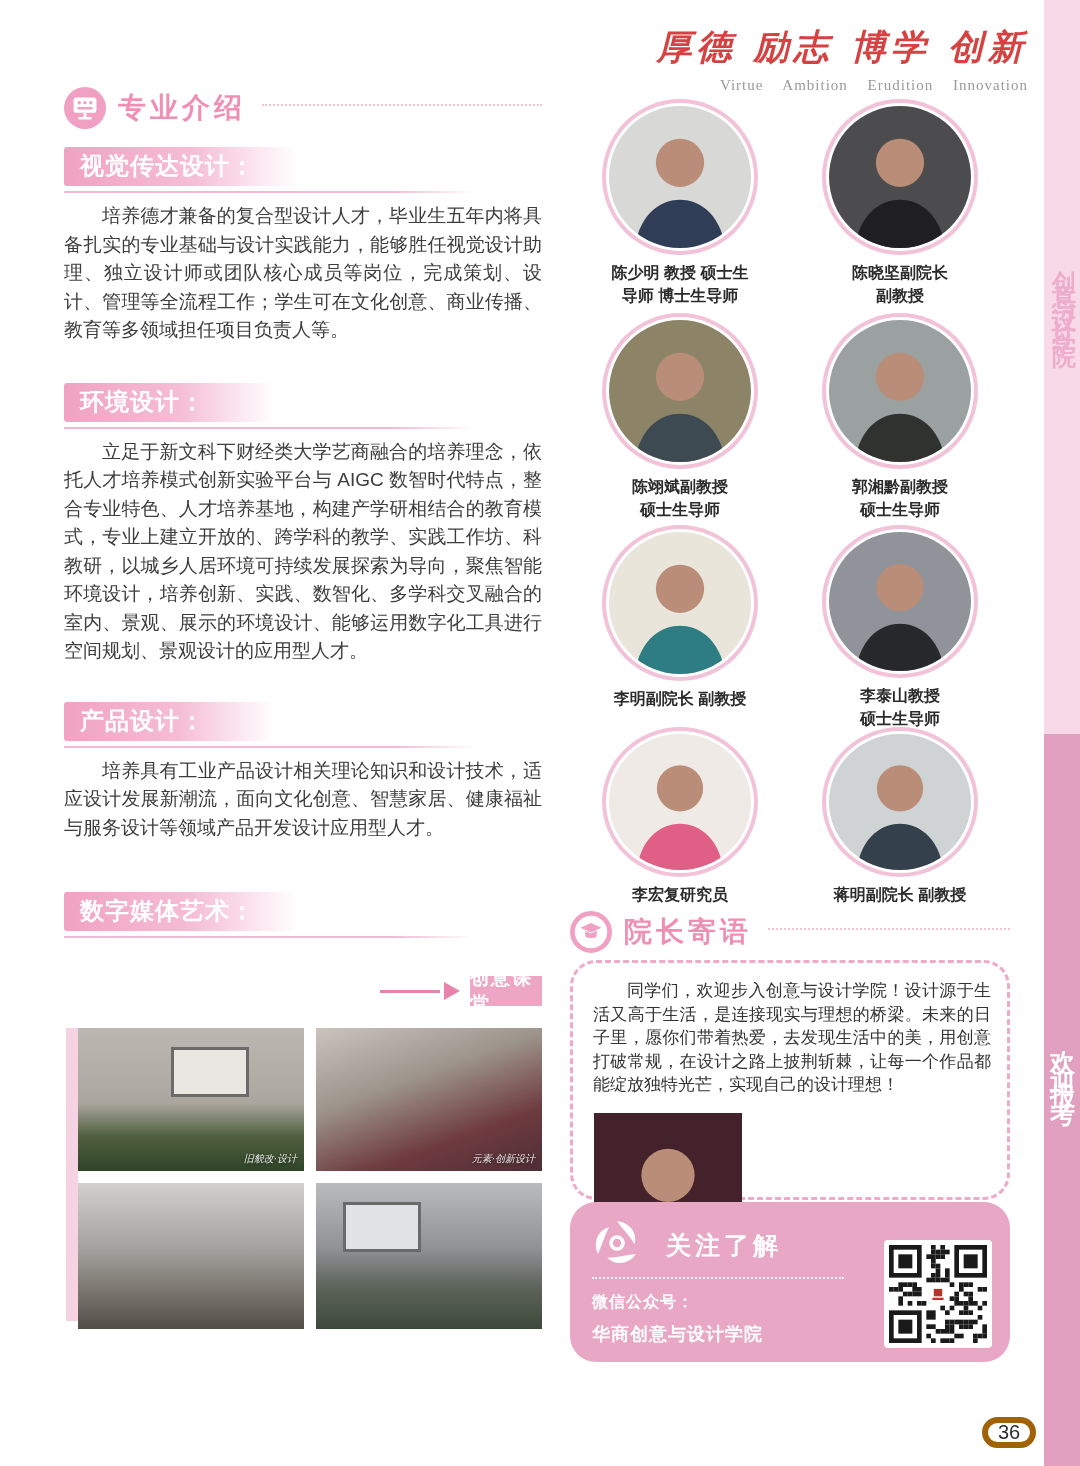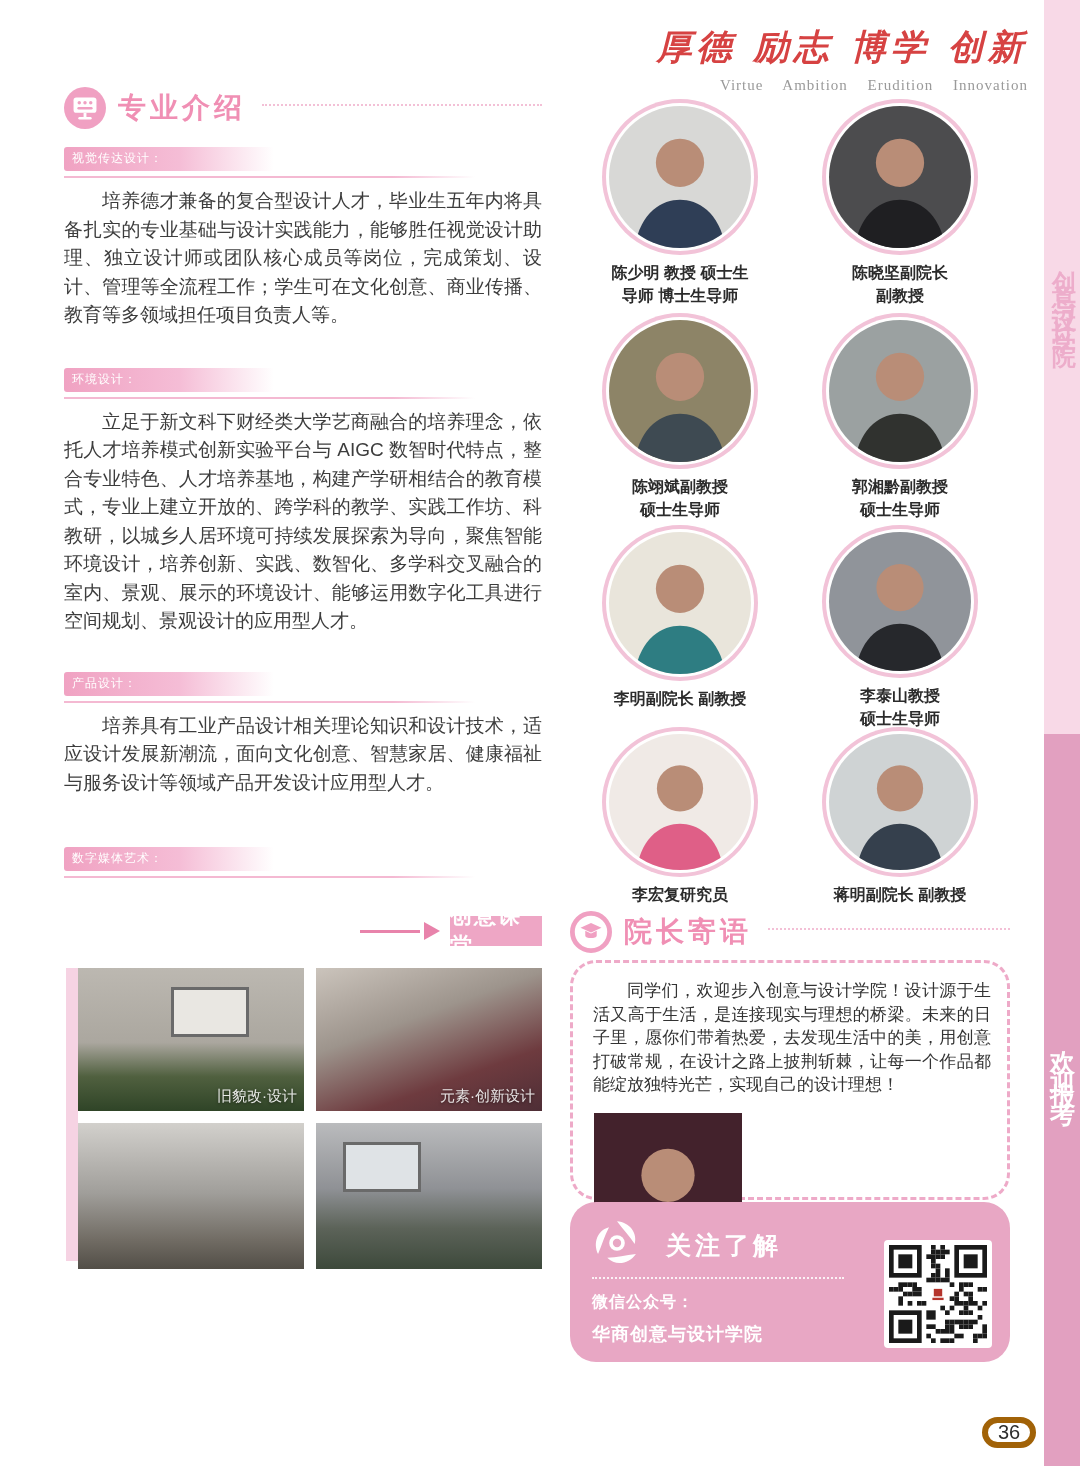--- a/index.html
+++ b/index.html
@@ -31,55 +31,55 @@
   .sec-header { display:flex; align-items:center; height:44px; }
   .sec-icon { width:42px; height:42px; flex:0 0 42px; }
   .sec-icon svg { display:block; }
   .sec-title { margin-left:12px; font-size:28px; font-weight:bold; color:#f08fb4; letter-spacing:4px; white-space:nowrap; }
   .sec-sub   { margin-left:8px; font-size:17px; font-weight:bold; color:#f0a0c0; white-space:nowrap; }
   .leader { flex:1; border-bottom:2px dotted #f3c0d6; margin-left:16px; margin-bottom:6px; height:0; }
 
   
   .col-left { position:absolute; left:64px; top:86px; width:478px; }
   .mblock .mlabel {
-    display:inline-block; min-width:44%; padding:3px 42px 4px 8px; box-sizing:border-box;
+    display:inline-block; min-width:44%; padding:3px 42px 4px 16px; box-sizing:border-box;
     background:linear-gradient(90deg,#f0a2c2 0%,#f5bdd6 55%,rgba(248,223,235,0) 100%);
-    color:#fff; font-weight:normal; font-size:12px; letter-spacing:1px; border-radius:3px;
+    color:#fff; font-weight:bold; font-size:24px; letter-spacing:1px; border-radius:3px;
     white-space:nowrap;
   }
   .mline { height:2px; margin-top:5px; width:86%;
     background:linear-gradient(90deg,#f4b9d2 0%,#f4b9d2 80%,rgba(244,185,210,0) 100%); }
   .mbody { margin:9px 0 0 0; font-size:19px; line-height:28.5px; color:#3d3d3d;
     text-align:justify; text-indent:2em; }
   .mt1 { margin-top:17px; } .mt2 { margin-top:38px; } .mt3 { margin-top:36px; } .mt4 { margin-top:50px; }
 
   
   .banner-row { margin-top:38px; display:flex; align-items:center; justify-content:flex-end; height:30px; }
   .banner-line { width:60px; height:3px; background:#e883ab; }
   .banner-arrow { width:0; height:0; margin-left:4px;
     border-left:16px solid #e883ab; border-top:9px solid transparent; border-bottom:9px solid transparent; }
-  .banner-box { margin-left:10px; width:92px; height:30px; background:#eea6c5; color:#fff;
-    font-size:22px; font-weight:bold; letter-spacing:2px; display:flex; align-items:center; justify-content:center; }
+  .banner-box { margin-left:10px; width:72px; height:30px; background:#eea6c5; color:#fff;
+    font-size:19px; font-weight:bold; letter-spacing:2px; display:flex; align-items:center; justify-content:center; }
 
   
   .photo-wrap { position:relative; margin-top:22px; padding-left:14px; }
   .photo-wrap::before { content:''; position:absolute; left:2px; top:0; height:293px; width:12px; background:#f6d3e3; }
   .photo-grid { display:grid; grid-template-columns:1fr 1fr; grid-template-rows:143px 146px; gap:12px; }
   .photo { position:relative; overflow:hidden; }
   .photo:nth-child(1) { background:linear-gradient(180deg,#bcb8b1 0%,#aba79f 52%,#50603f 76%,#2f4427 100%); }
   .photo:nth-child(2) { background:linear-gradient(160deg,#cbc4bc 0%,#9d948c 38%,#6e3b3f 72%,#4e2e36 100%); }
   .photo:nth-child(3) { background:linear-gradient(180deg,#d2d0cc 0%,#a09e9a 48%,#716c64 80%,#524e47 100%); }
   .photo:nth-child(4) { background:linear-gradient(180deg,#babbbd 0%,#8f9195 45%,#5c6359 72%,#3d493b 100%); }
   .photo:nth-child(1)::before, .photo:nth-child(4)::before {
     content:''; position:absolute; background:#e9e7e2; width:72px; height:44px; top:22px; left:96px;
     box-shadow:0 0 0 3px #6a6a6a;
   }
   .photo:nth-child(4)::before { left:30px; background:#dfe3e6; }
-  .wm { position:absolute; right:7px; bottom:5px; color:rgba(255,255,255,.88); font-size:15px;
-    text-shadow:0 1px 3px rgba(0,0,0,.55); }
+  .wm { position:absolute; right:7px; bottom:5px; color:rgba(255,255,255,.88); font-size:10px;
+    font-style:italic; text-shadow:0 1px 3px rgba(0,0,0,.55); }
 
   
   .col-right { position:absolute; left:570px; top:86px; width:440px; }
   .teacher-grid { margin-top:16px; display:grid; grid-template-columns:1fr 1fr;
     grid-template-rows:214px 212px 202px 176px; justify-items:center; }
   .tcell { display:flex; flex-direction:column; align-items:center; }
   .avatar { width:142px; height:142px; border-radius:50%; overflow:hidden;
     box-shadow:0 0 0 3px #fff, 0 0 0 7px #f2c3d8; margin-top:4px; }
   .avatar svg { display:block; width:100%; height:100%; }
   .tcell:nth-child(1) .avatar { background:#d8d8d6; } .tcell:nth-child(1) .avatar path { fill:#2f3e56; }

